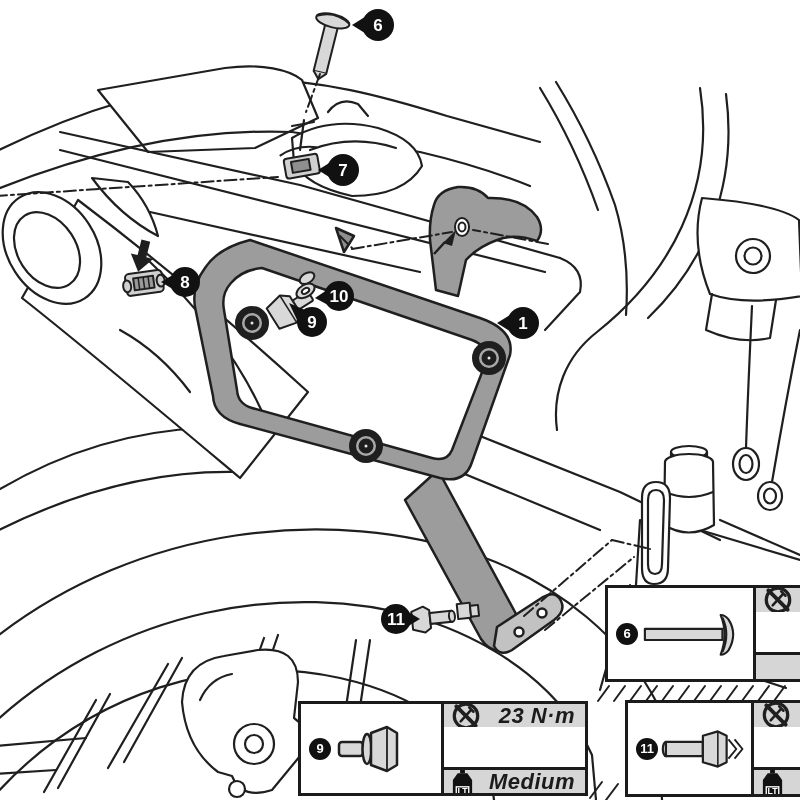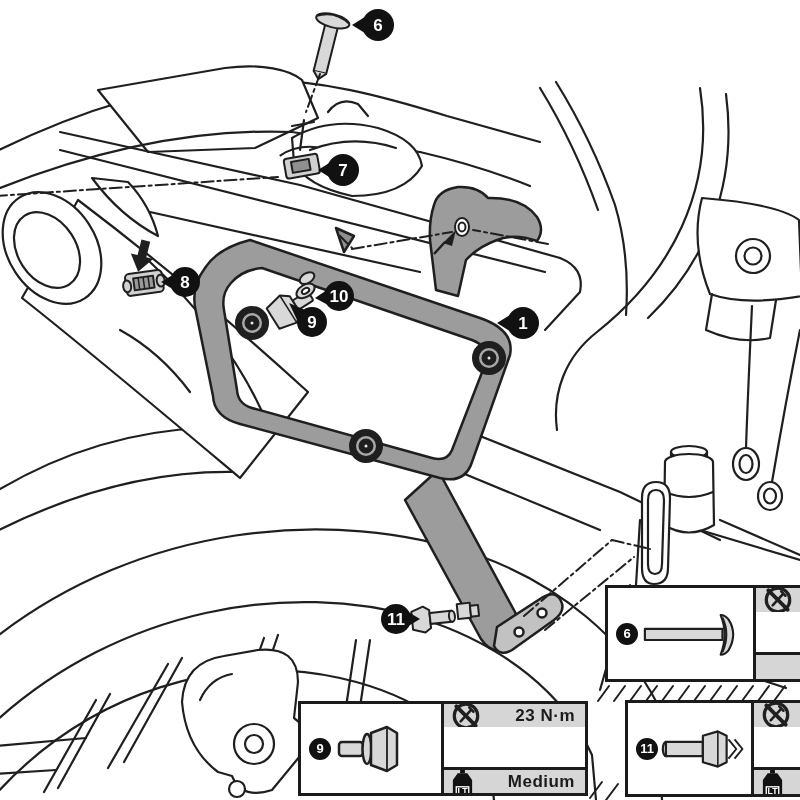--- a/index.html
+++ b/index.html
@@ -6,22 +6,22 @@
   #screen{position:relative;width:800px;height:800px;overflow:hidden;background:#ffffff;
           font-family:"Liberation Sans",sans-serif;}
   #artwork{position:absolute;left:0;top:0;}
   .balloon-num{font:bold 17px "Liberation Sans",sans-serif;fill:#ffffff;}
   
   .spec-box{position:absolute;display:flex;border:3px solid #1b1b1b;background:#ffffff;box-sizing:border-box;}
   .part-cell{flex:0 0 auto;background:#ffffff;display:flex;align-items:center;}
   .icon-col{flex:1;display:flex;flex-direction:column;border-left:3px solid #1b1b1b;min-width:0;}
   .icon-cell{flex:1;background:#d6d6d6;display:flex;align-items:center;padding:0 6px;gap:6px;min-width:0;overflow:hidden;}
   .icon-cell + .icon-cell{border-top:3px solid #1b1b1b;margin-top:40px;}
-  .spec-label{font-weight:bold;font-size:17px;color:#1b1b1b;flex:1;text-align:right;padding-right:4px;
-              white-space:nowrap;letter-spacing:0.5px;}
+  .spec-label{font-weight:bold;font-size:22px;color:#1b1b1b;flex:1;text-align:right;padding-right:4px;
+              white-space:nowrap;letter-spacing:0.5px;font-style:italic;}
   .badge{width:22px;height:22px;border-radius:50%;background:#111111;color:#ffffff;font-weight:bold;
          font-size:13px;display:flex;align-items:center;justify-content:center;flex:0 0 auto;margin-left:8px;}
   .lt-label{fill:#ffffff;font:bold 9px "Liberation Sans",sans-serif;}
 </style>
 </head>
 <body>
 
 <div id="screen">
 
 <svg id="artwork" width="800" height="800" viewBox="0 0 800 800">

